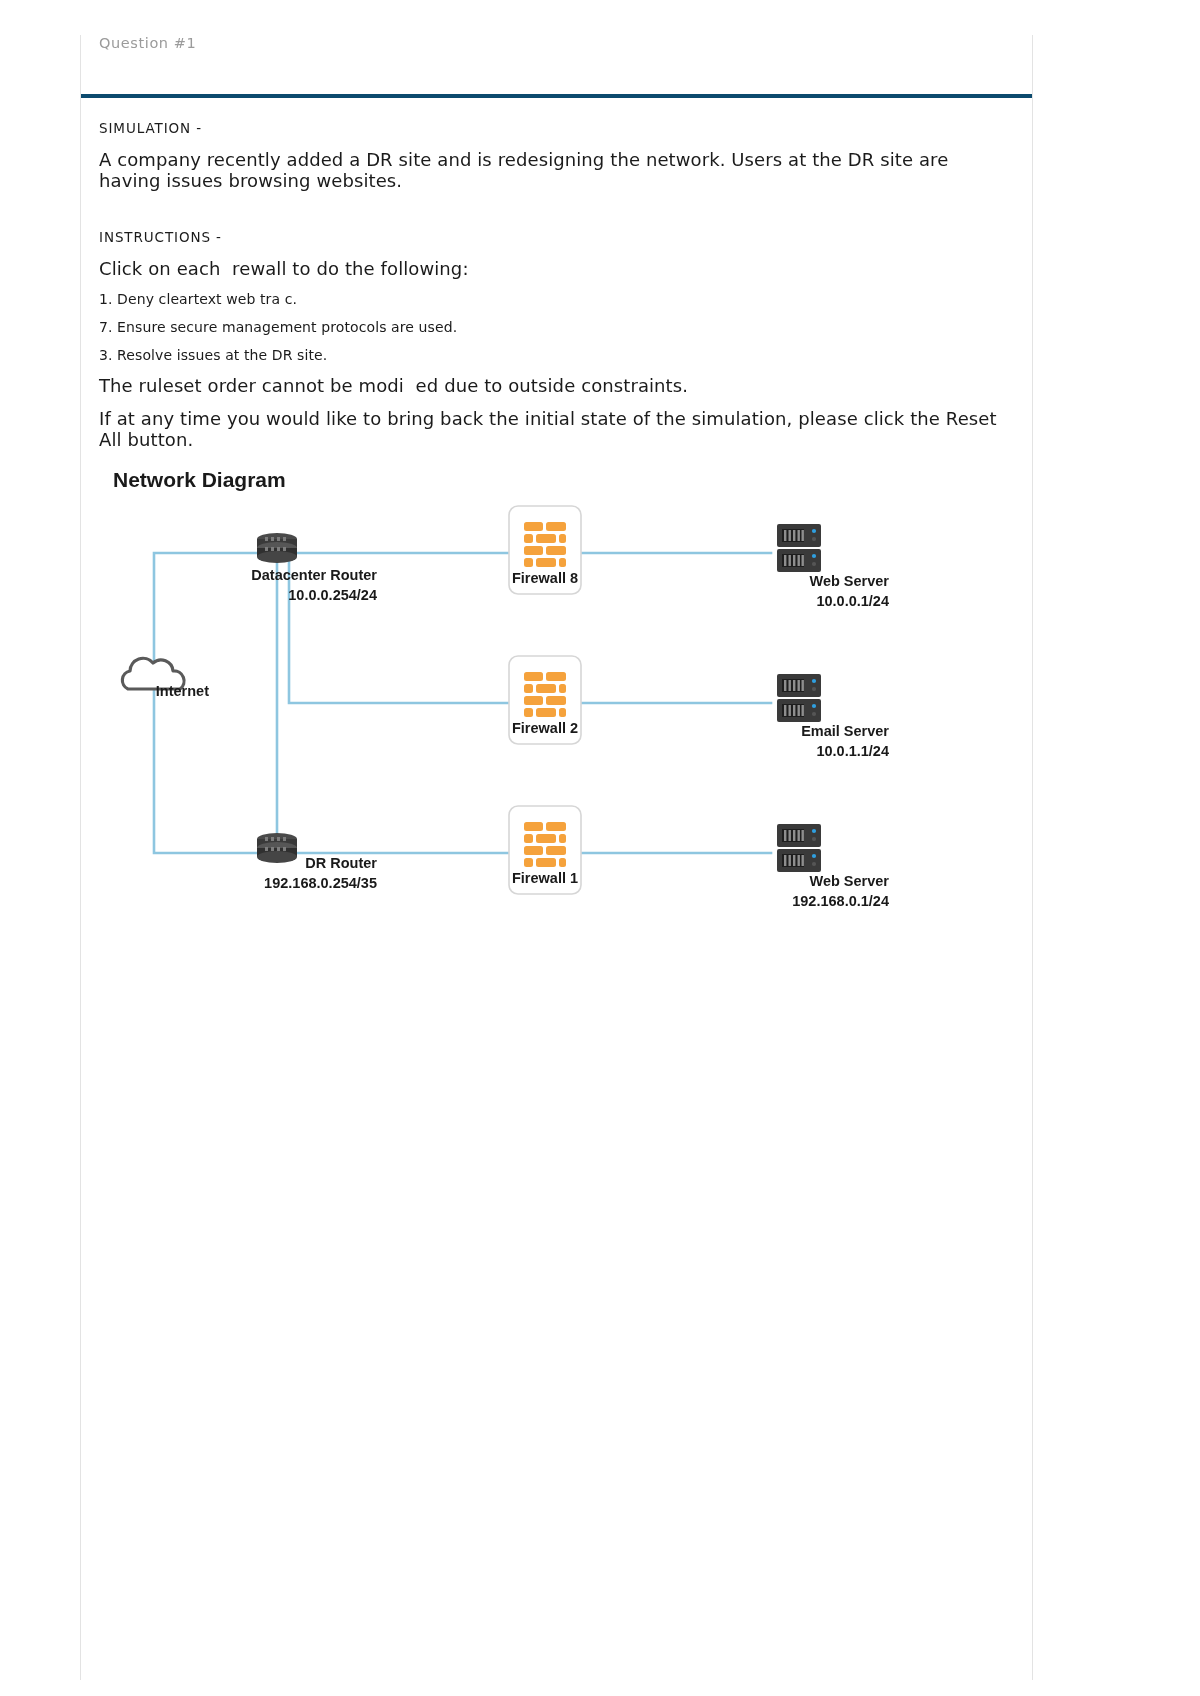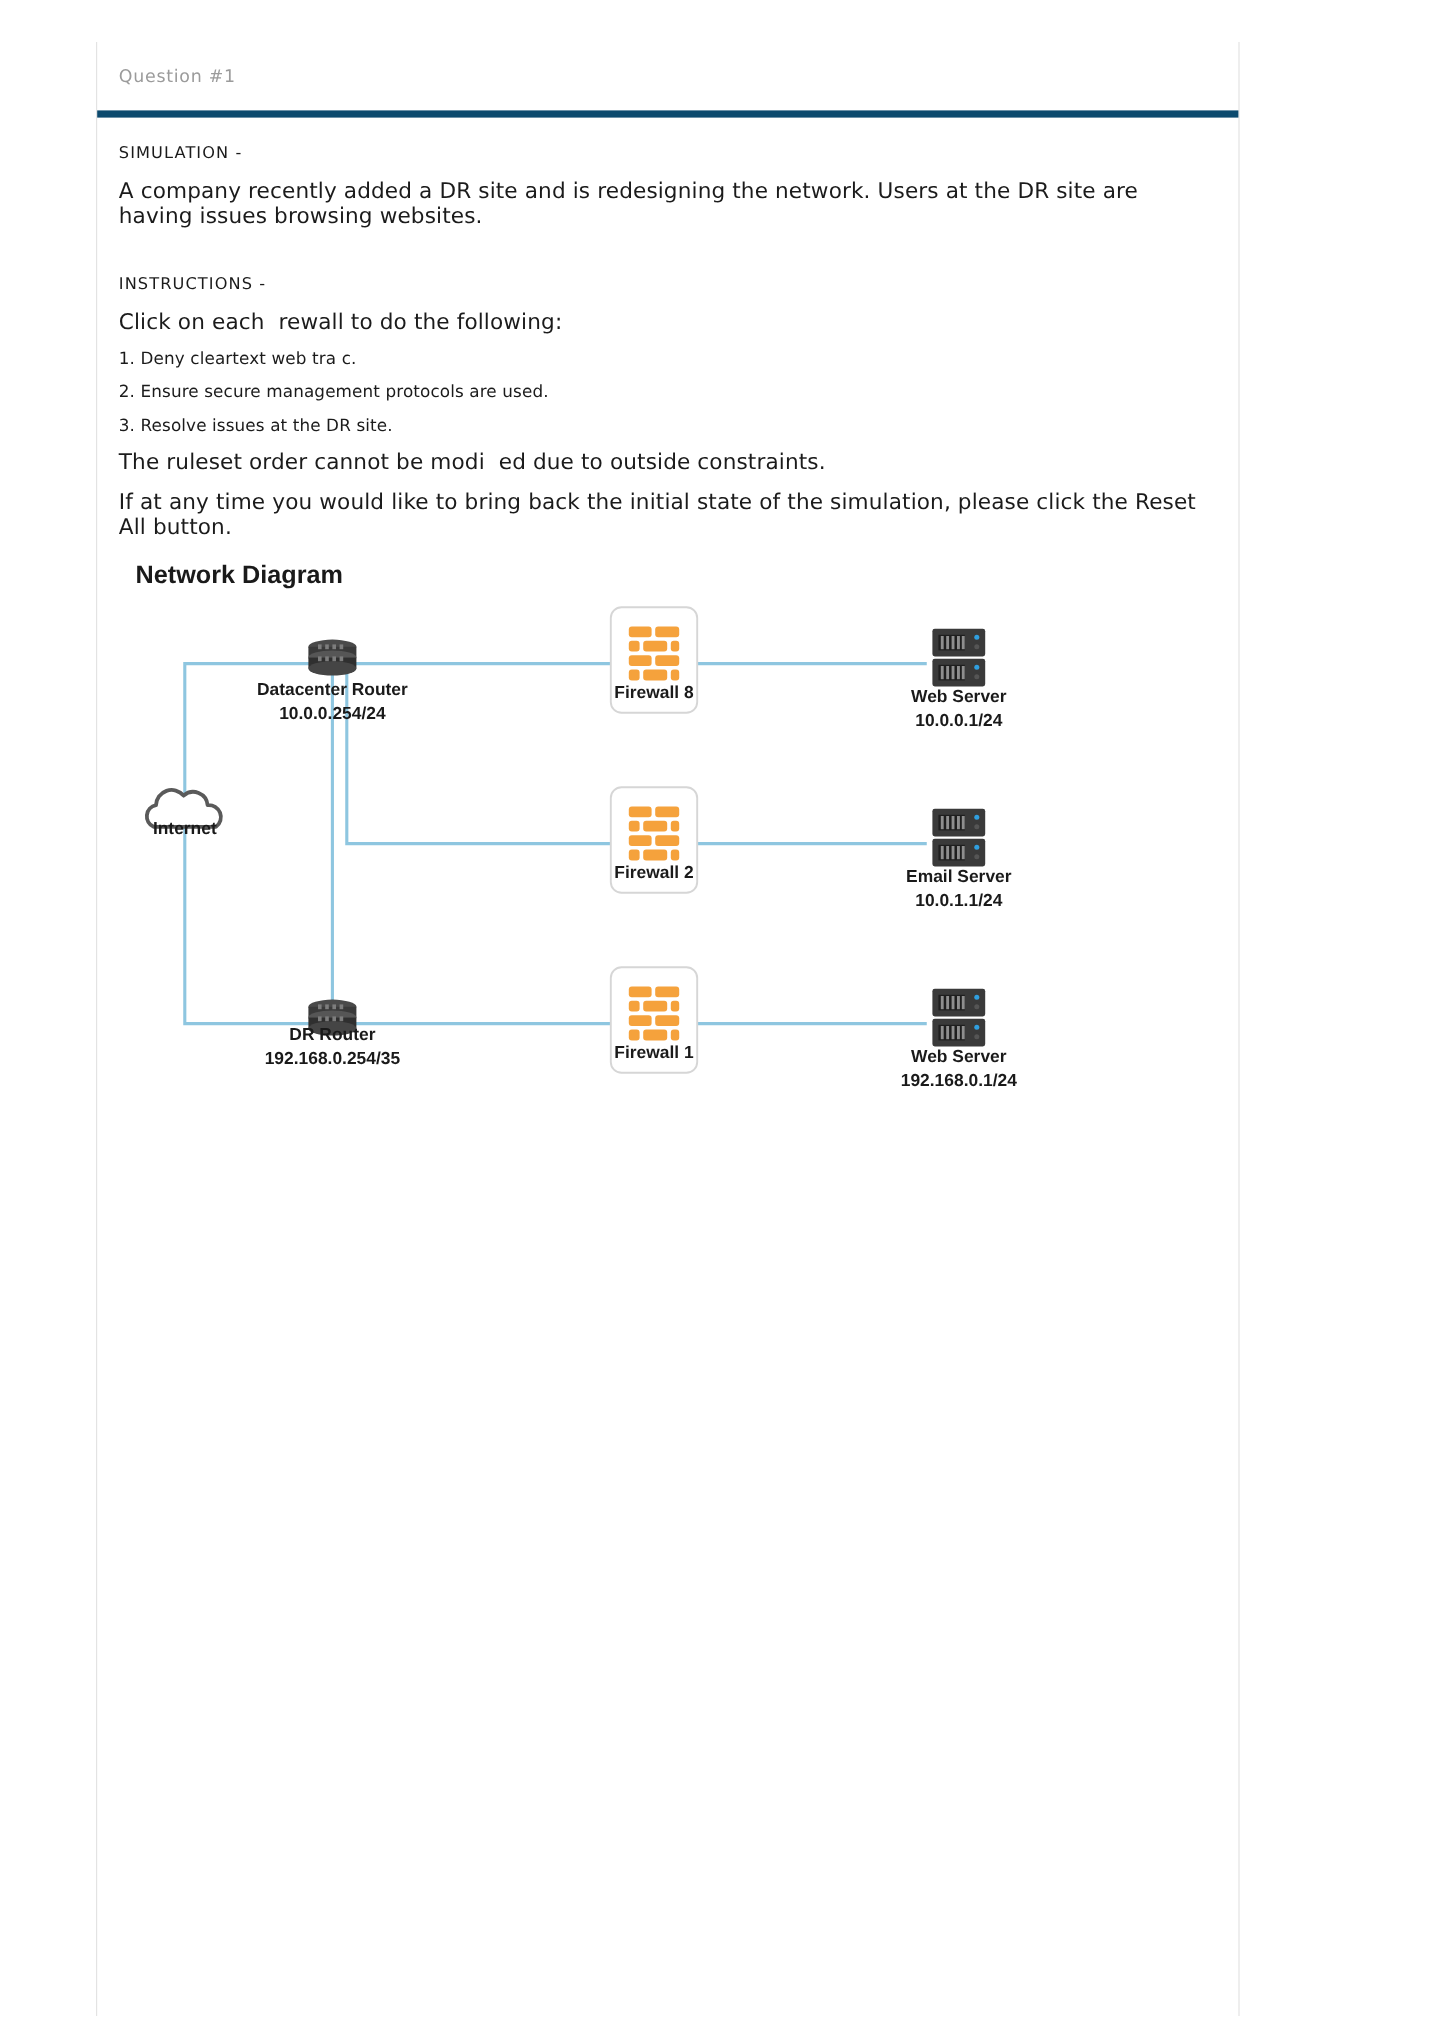--- a/index.html
+++ b/index.html
@@ -21,23 +21,23 @@
     position: absolute;
     left: 80px; top: 35px;
     width: 953px; height: 1645px;
     background: #ffffff;
     border: 1px solid #e3e3e3;
     border-top: none;
     border-bottom: none;
   }
   .card-header {
     height: 63px;
-    border-bottom: 6px solid #0c4a6e;
+    border-bottom: 4px solid #0c4a6e;
     display: flex;
-    align-items: center;
+    align-items: flex-start;
     padding-left: 18px;
   }
   .question-label {
     color: #9b9b9b;
     font-size: 14.5px;
     letter-spacing: 0.6px;
     font-family: "DejaVu Sans", sans-serif;
   }
 
   .card-body {
@@ -80,21 +80,21 @@
   .diagram-wrap {
     position: relative;
     width: 915px;
     height: 430px;
     margin-top: 6px;
   }
   .diagram-wrap svg { position: absolute; left: 0; top: 0; }
 
   .node-label {
     position: absolute;
-    text-align: center;
+    text-align: right;
     font-family: "Liberation Sans", sans-serif;
     font-weight: bold;
     font-size: 14.5px;
     color: #1a1a1a;
     line-height: 1.35;
     white-space: nowrap;
   }
   .fw-label {
     position: absolute;
     text-align: center;
@@ -118,21 +118,21 @@
     <div class="card-body">
 
       <div class="sect-title">SIMULATION -</div>
       <p class="para">A company recently added a DR site and is redesigning the network. Users at the DR site are having issues browsing websites.</p>
 
       <div class="spacer"></div>
 
       <div class="sect-title">INSTRUCTIONS -</div>
       <p class="para">Click on each  rewall to do the following:</p>
       <p class="step">1. Deny cleartext web tra  c.</p>
-      <p class="step">2. Ensure secure management protocols are used.</p>
+      <p class="step">7. Ensure secure management protocols are used.</p>
       <p class="step">3. Resolve issues at the DR site.</p>
       <p class="para">The ruleset order cannot be modi  ed due to outside constraints.</p>
       <p class="para">If at any time you would like to bring back the initial state of the simulation, please click the Reset All button.</p>
 
       <div class="diagram-title">Network Diagram</div>
 
       <div class="diagram-wrap">
         <svg width="915" height="430" viewBox="0 0 915 430">
           <defs>
             <g id="router-glyph">

